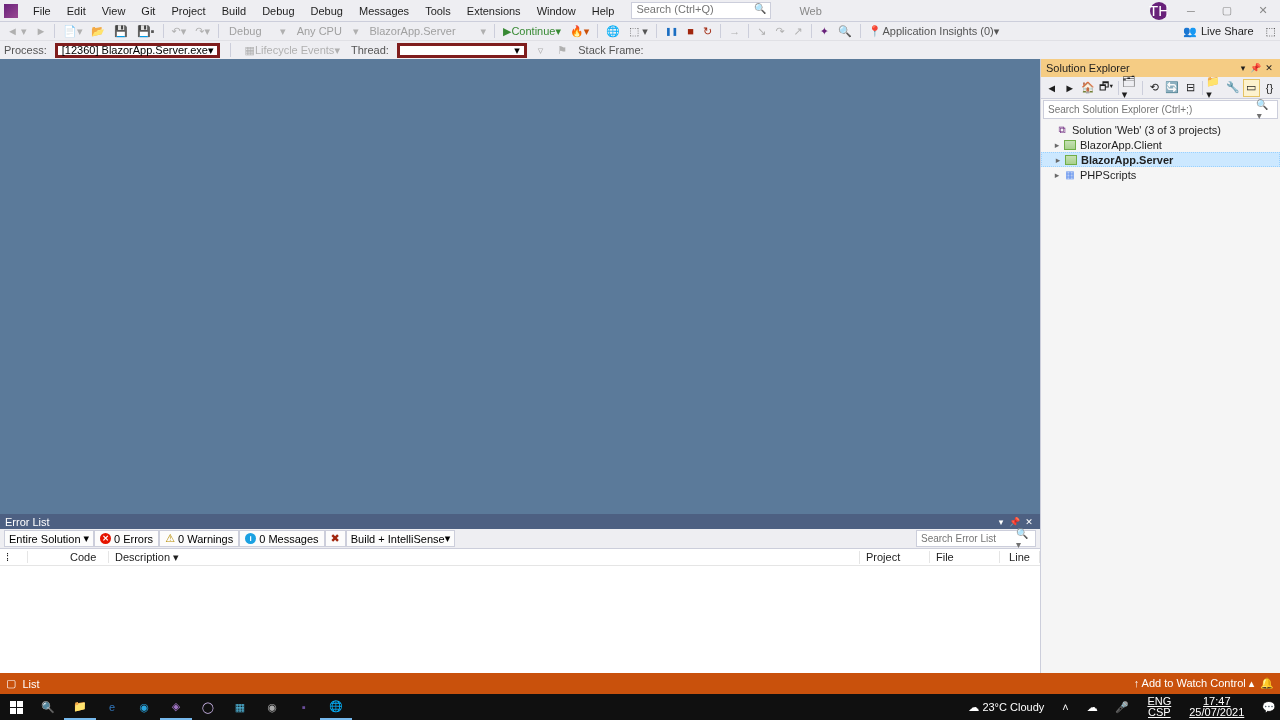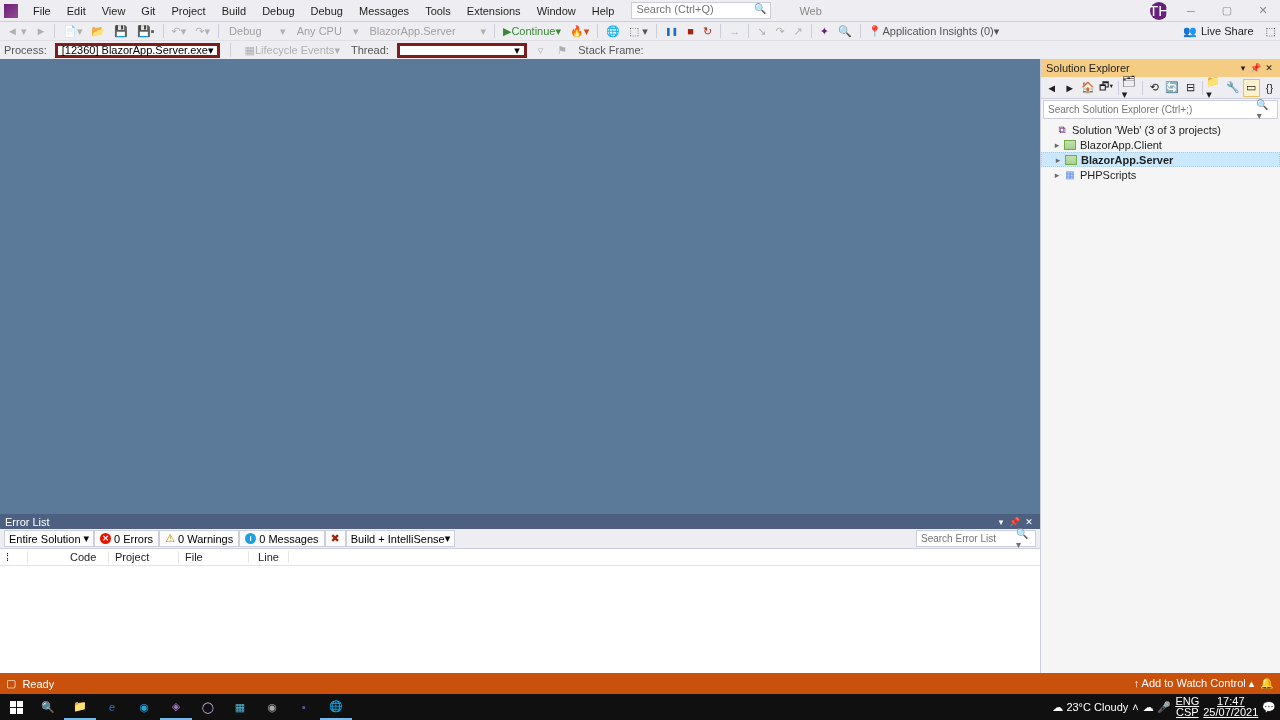--- a/index.html
+++ b/index.html
@@ -74,21 +74,21 @@
 .proj-icon { color:#388a34; background:linear-gradient(#c5e0b4,#a8d08d); border:1px solid #70ad47; width:12px; height:10px; }
 .tree-label { font-size:11px; color:#1e1e1e; }
 .tree-label.bold { font-weight:bold; }
 
 .statusbar { position:absolute; bottom:0; left:0; right:0; height:21px; background:#c9510c; color:#fff; display:flex; align-items:center; padding:0 6px; font-size:11px; }
 .status-right { margin-left:auto; display:flex; align-items:center; gap:6px; }
 
 .taskbar { position:absolute; bottom:0; left:0; right:0; height:26px; background:#101010; display:flex; align-items:center; z-index:100; }
 .task-icon { width:32px; height:26px; display:flex; align-items:center; justify-content:center; cursor:pointer; color:#fff; }
 .task-icon.active { border-bottom:2px solid #76b9ed; }
-.tray { margin-left:auto; display:flex; align-items:center; gap:4px; padding-right:4px; color:#fff; font-size:10px; }
+.tray { margin-left:auto; display:flex; align-items:center; gap:18px; padding-right:4px; color:#fff; font-size:10px; }
 .tray-time { text-align:center; line-height:11px;text-decoration:underline; }
 .win-logo { display:grid; grid-template-columns:6px 6px; grid-template-rows:6px 6px; gap:1px; }
 .win-logo div { background:#fff; }
 
 body > .statusbar { bottom:26px; }
 </style>
 </head>
 <body>
 
 <div class="titlebar">
@@ -222,20 +222,21 @@
           <span>▾</span>
         </div>
       <div class="err-search">
         <input placeholder="Search Error List" style="">
         <span class="search-icon">🔍▾</span>
       </div>
     </div>
     <div class="err-header">
       <div class="err-col" style="width:28px;">⁞</div>
       <div class="err-col" style="width:45px;margin-left:36px;">Code</div>
+      <div class="err-col" style="flex:1;"><span>Description</span> <span>▾</span></div>
       <div class="err-col" style="width:70px;">Project</div>
       <div class="err-col" style="width:70px;">File</div>
       <div class="err-col" style="width:40px;text-align:center;">Line</div>
     </div>
     <div class="err-body"></div>
     <div class="bottom-tabs">
       <div class="btab inactive">Exception Settings</div>
       <div class="btab active">Error List</div>
       <div class="btab inactive">Output</div>
       <div class="btab inactive">Watch 1</div>
@@ -296,21 +297,21 @@
         <span class="expander">▸</span>
         <span class="tree-icon" style="color:#5b8def;">▦</span>
         <span class="tree-label">PHPScripts</span>
       </div>
     </div>
   </div>
 </div>
 
 <div class="statusbar">
   <span>▢</span>
-  <span style="margin-left:6px;">Ready</span>
+  <span style="margin-left:6px;">List</span>
   <div class="status-right">
     <span>↑ <span>Add to Watch Control</span> ▴</span>
     <span>🔔</span>
   </div>
 </div>
 
 <div class="taskbar">
   <div class="task-icon">
       <div class="win-logo">
         <div></div>

